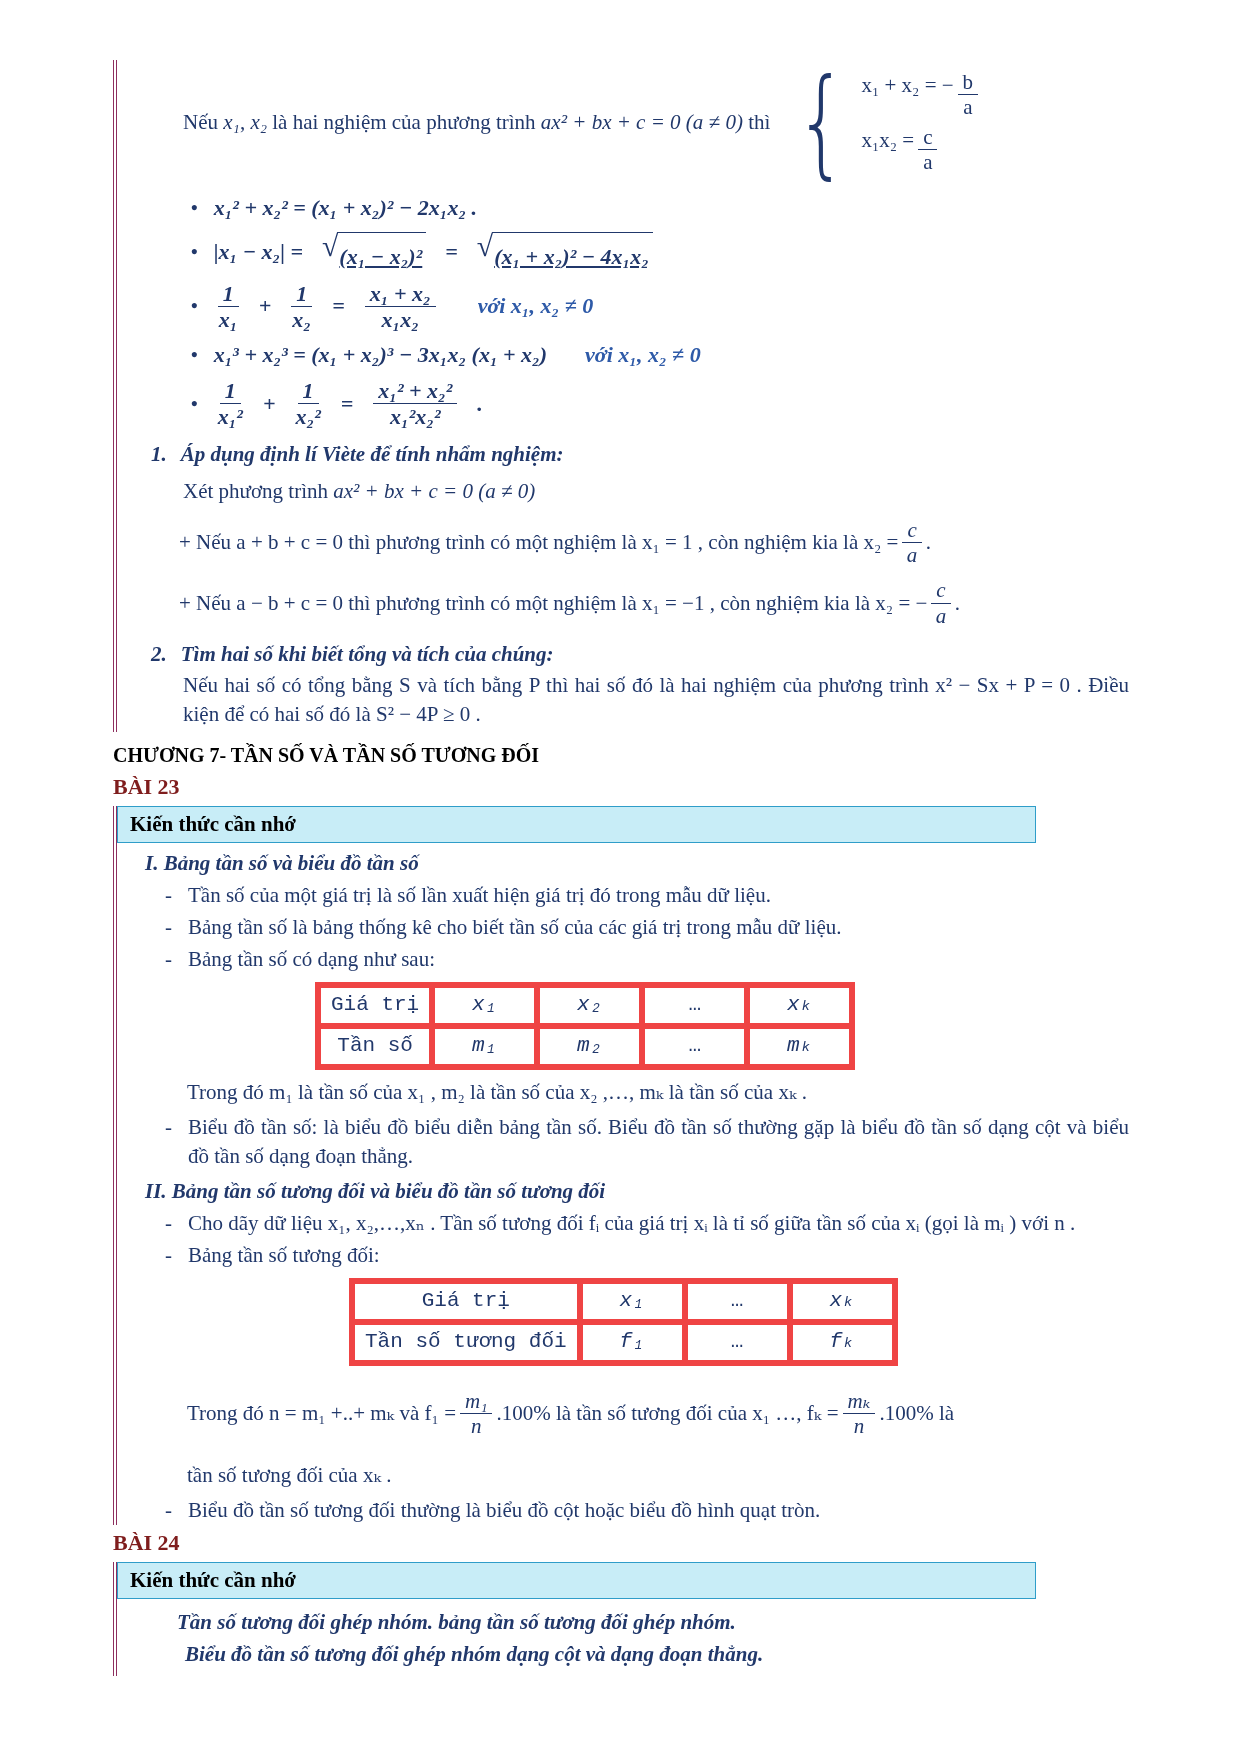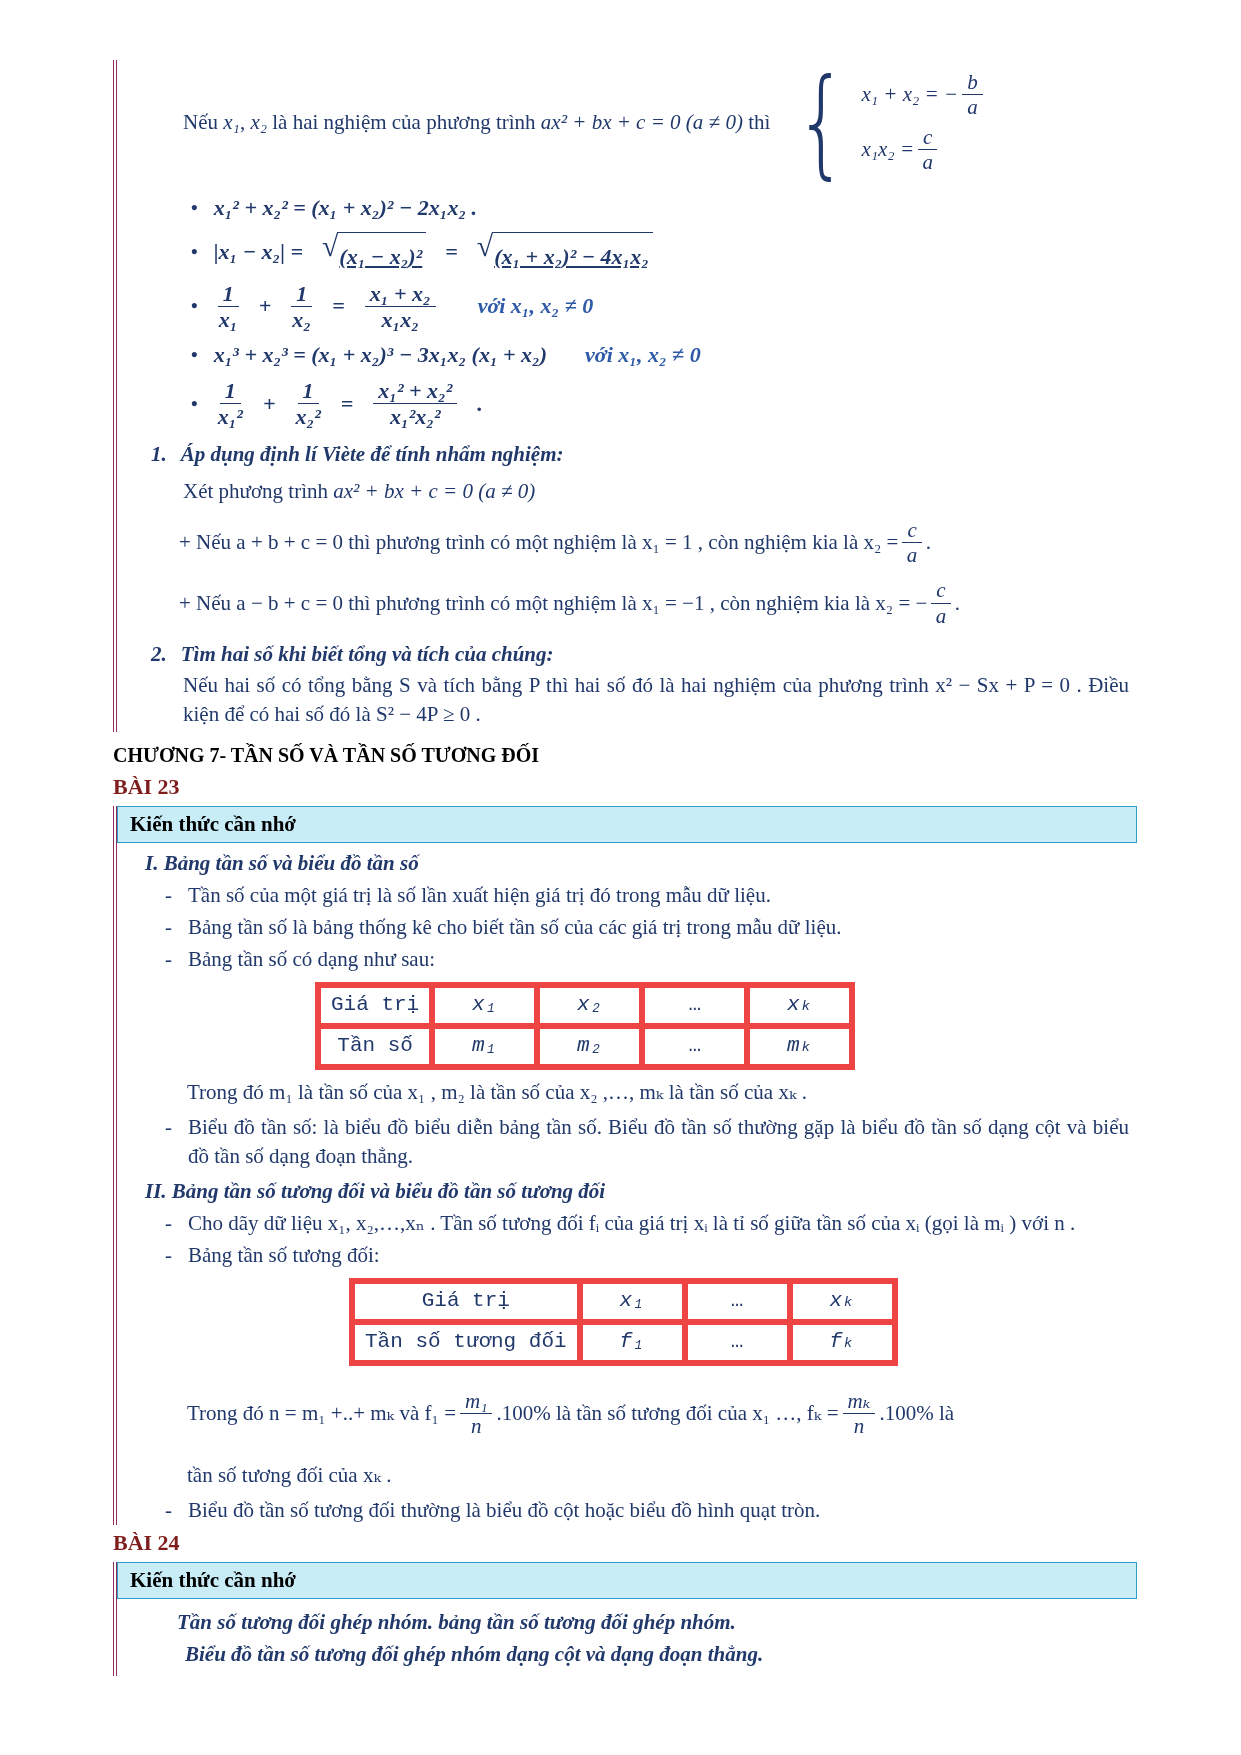--- a/index.html
+++ b/index.html
@@ -34,40 +34,40 @@
   .sqrt .rsym { font-style:normal; font-size:1.35em; line-height:1; margin-right:-1px; }
   .sqrt .rbody { border-top:1.6px solid currentColor; padding:9px 4px 0 2px;text-decoration:underline; }
 
   
   .intro-row { display:flex; align-items:center; padding-left:66px; min-height:124px; }
   .intro-text { white-space:nowrap; }
   .system { display:flex; align-items:center; margin-left:14px; }
   .system .brace { font-size:118px; font-weight:200; line-height:0.85;
                    font-family:"DejaVu Sans","Liberation Serif",sans-serif; transform:scaleX(.7); }
   .system .eqs { display:flex; flex-direction:column; gap:8px; margin-left:2px; }
-  .system .eq { display:flex; align-items:center; font-style:italic; }
+  .system .eq { display:flex; align-items:flex-start; }
 
   
   .bullet { display:flex; align-items:center; gap:16px; padding-left:74px;
             margin:9px 0; font-weight:bold; font-style:italic; font-size:22px; }
   .bullet .dot { font-style:normal; font-size:19px; }
   .note { color:#2e5aa8; margin-left:22px; font-weight:bold; font-style:italic; }
 
   
   .num-item { display:flex; gap:14px; padding-left:34px; margin-top:12px;
               font-weight:bold; font-style:italic; }
   .plus-line { padding-left:62px; margin:13px 0; display:flex; align-items:center; flex-wrap:nowrap; }
   .item-sub { padding-left:66px; margin-top:8px; }
   .item-body { padding-left:66px; text-align:justify; margin-top:2px; }
 
   
   .chapter { font-weight:bold; color:#000; font-size:20px; margin-top:10px; }
   .bai { font-weight:bold; color:#7f1d1d; font-size:22px; margin-top:2px; margin-bottom:4px; }
 
-  .bluebar { background:#c8edf7; border:1px solid #2f9dc9; width:1020px;
+  .bluebar { background:#c8edf7; border:1px solid #2f9dc9; width:919px;
              padding:3px 12px; font-weight:bold; color:#000; }
 
   .sec-heading { padding-left:28px; font-weight:bold; font-style:italic; margin-top:6px; }
   .dash { display:flex; gap:16px; padding-left:48px; margin:3px 0; }
   .dash .dchar { flex:0 0 auto; }
   .dash .dtext { text-align:justify; }
 
   table.freq { border-collapse:collapse; margin:8px 0 8px 198px; }
   table.freq td { border:6px solid #ef4444; text-align:center; padding:3px 10px;
                   height:36px; min-width:105px;font-family:Liberation Mono, monospace; }

